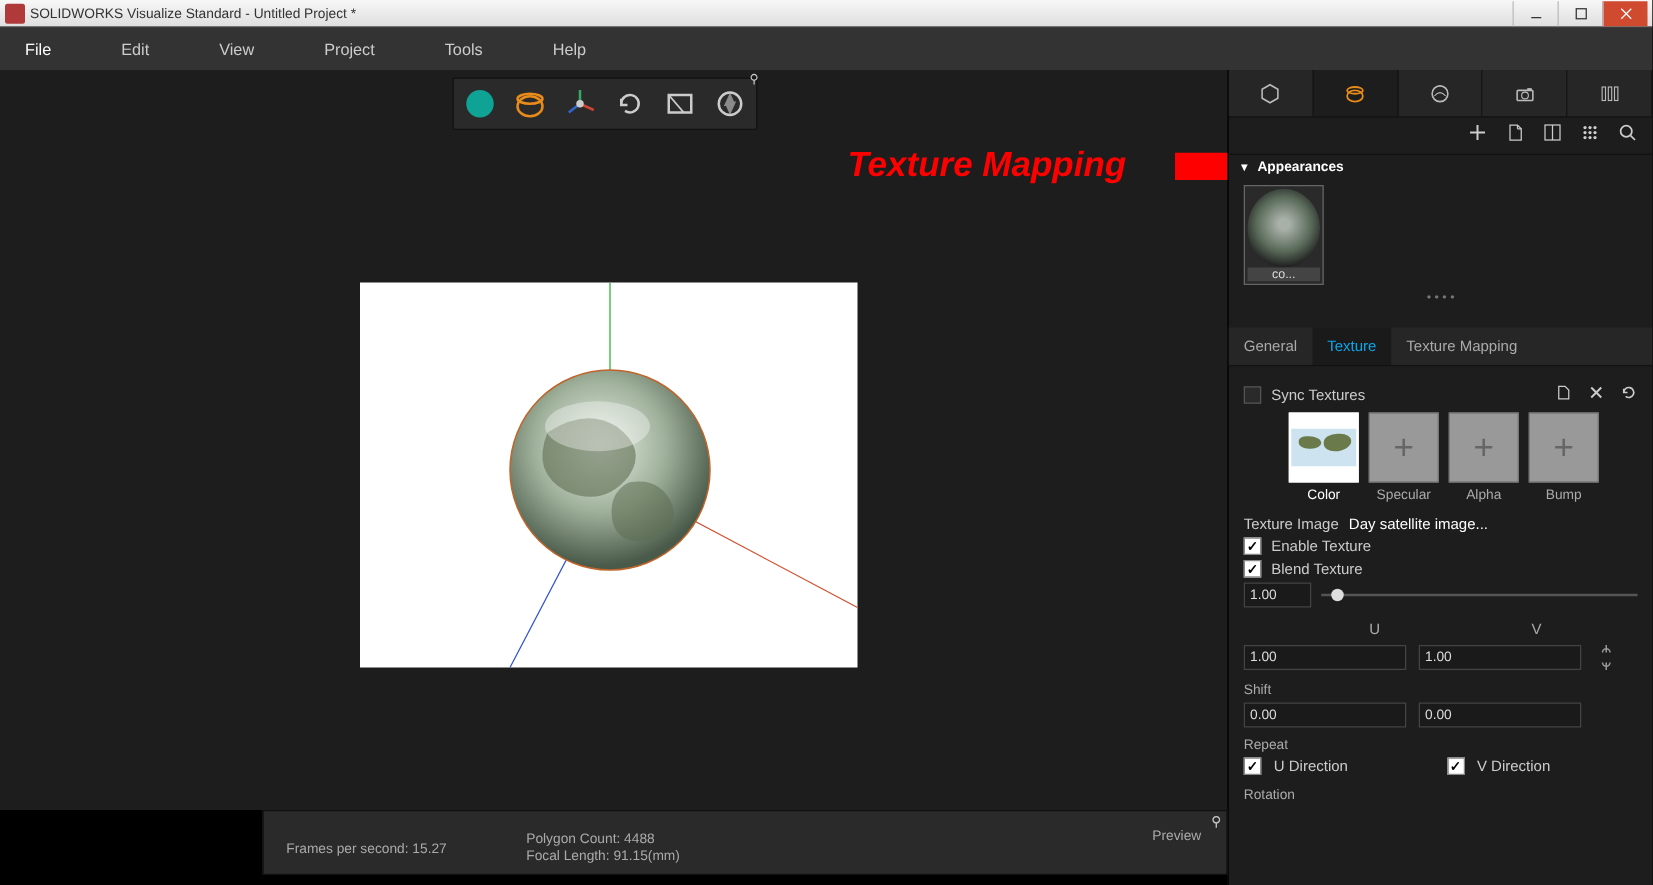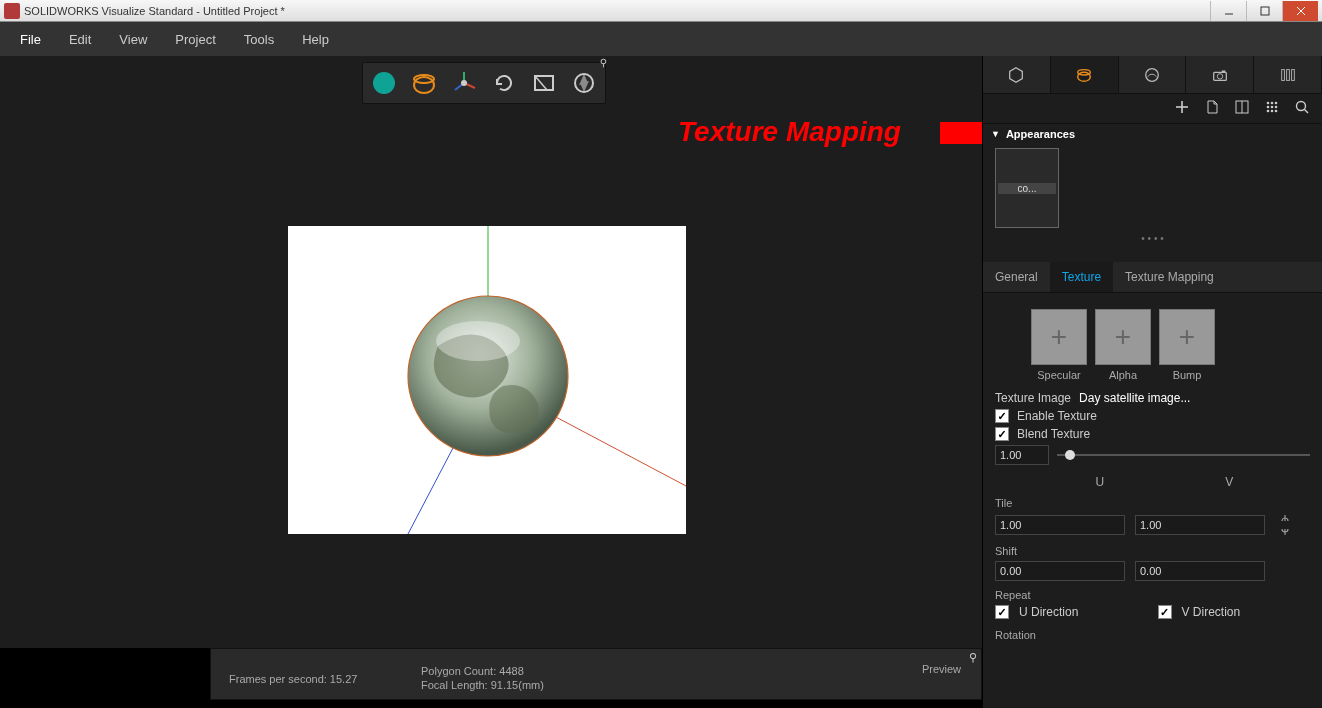--- a/index.html
+++ b/index.html
@@ -20,21 +20,21 @@
   *{box-sizing:border-box;font-family:"Segoe UI",Arial,sans-serif;}
   body{margin:0;background:#000;overflow:hidden;width:1322px;height:708px;position:relative;}
   
   .titlebar{height:22px;background:linear-gradient(#f7f7f7,#dfdfdf);display:flex;align-items:center;font-size:11px;color:#333;padding:0 4px;border-bottom:1px solid #888;}
   .titlebar .ico{width:16px;height:16px;margin-right:4px;display:inline-block;border-radius:2px;background:#b03a3a;}
   .titlebar .spacer{flex:1;}
   .winbtn{width:36px;height:20px;display:flex;align-items:center;justify-content:center;margin-left:0;border-left:1px solid #bbb;}
   .winbtn.close{background:#d04a2f;color:#fff;}
   .winbtn svg{width:10px;height:10px;}
   
-  .menubar{height:34px;background:var(--menu);display:flex;align-items:center;padding:16px 6px;}
+  .menubar{height:34px;background:var(--menu);display:flex;align-items:center;padding:16px 6px;gap:28px;}
   .menubar .mi{color:var(--text);font-size:13px;padding:8px 14px;cursor:default;}
   .menubar .mi.accent{color:#fff;}
   
   .toolbar{position:absolute;left:362px;top:62px;height:42px;background:var(--panel);border:1px solid #111;border-radius:2px;display:flex;align-items:center;padding:0 8px;gap:14px;}
   .tbicon{width:26px;height:26px;display:flex;align-items:center;justify-content:center;}
   .pin{position:absolute;right:-2px;top:-6px;font-size:10px;color:#ccc;}
   
   .viewport{position:absolute;left:0;top:56px;right:340px;bottom:60px;background:#1d1d1d;}
   .canvas{position:absolute;left:288px;top:170px;width:398px;height:308px;background:#fff;}
   .canvas svg{width:100%;height:100%;}
@@ -44,21 +44,21 @@
   
   .rpanel{position:absolute;right:0;top:56px;width:340px;bottom:0;background:#1d1d1d;border-left:1px solid #000;display:flex;flex-direction:column;}
   .rtoprow{height:38px;display:flex;border-bottom:1px solid #111;}
   .rtoprow .cell{flex:1;display:flex;align-items:center;justify-content:center;border-right:1px solid #111;background:#262626;}
   .rtoprow .cell.active{background:#1d1d1d;}
   .rtoprow svg{width:18px;height:18px;}
   .toolrow{height:30px;display:flex;align-items:center;justify-content:flex-end;gap:14px;padding:0 12px;border-bottom:1px solid #111;}
   .toolrow svg{width:16px;height:16px;}
   .secthead{display:flex;align-items:center;padding:4px 8px;font-size:11px;color:#fff;font-weight:600;}
   .secthead .tri{margin-right:6px;font-size:9px;}
-  .thumb{width:64px;height:80px;margin:4px 0 8px 12px;border:1px solid #666;background:#2a2a2a;display:flex;align-items:center;padding:2px;}
+  .thumb{width:64px;height:80px;margin:4px 0 8px 12px;border:1px solid #666;background:#2a2a2a;display:flex;flex-direction:column;padding:2px;}
   .thumb .pv{flex:1;width:100%;background:radial-gradient(circle at 50% 45%, #a8b0a8 10%, #5a6b5a 48%, #222 75%);border-radius:50%/50%;}
   .thumb .lbl{font-size:10px;color:#ddd;background:#444;width:100%;text-align:center;}
   .drag{height:6px;text-align:center;color:#777;font-size:10px;line-height:6px;}
   
   .subtabs{display:flex;background:#262626;border-bottom:1px solid #111;position:relative;margin-top:20px;}
   .subtabs .st{padding:8px 12px;font-size:12px;color:var(--text-dim);cursor:default;}
   .subtabs .st.active{background:var(--tab-active);color:#0ea5e9;}
   .scroll{flex:1;overflow:auto;padding:10px 12px;font-size:12px;color:var(--text);}
   .row{display:flex;align-items:center;margin:4px 0;gap:8px;}
   .chk{width:14px;height:14px;background:#fff;border:1px solid #888;display:inline-flex;align-items:center;justify-content:center;}
@@ -276,22 +276,45 @@
 
   <div class="drag">• • • •</div>
 
   <div class="subtabs">
     <div class="st">General</div>
     <div class="st active">Texture</div>
     <div class="st">Texture Mapping</div>
   </div>
 
   <div class="scroll">
+    <div class="row">
+      <span class="chk off"></span>
+      <span>Sync Textures</span>
+      <span class="iconsright">
+        <span><svg viewBox="0 0 14 14">
+              <path d="M3 2h5l3 3v7H3z" fill="none" stroke="#ccc"></path>
+            </svg></span>
+        <span><svg viewBox="0 0 14 14">
+              <line x1="3" y1="3" x2="11" y2="11" stroke="#ccc" stroke-width="1.5"></line>
+              <line x1="11" y1="3" x2="3" y2="11" stroke="#ccc" stroke-width="1.5"></line>
+            </svg></span>
+        <span><svg viewBox="0 0 14 14">
+              <path d="M3 7a4 4 0 1 1 1.5 3.1" fill="none" stroke="#ccc" stroke-width="1.3"></path>
+              <path d="M3 4v3h3" fill="none" stroke="#ccc" stroke-width="1.3"></path>
+            </svg></span>
+      </span>
+    </div>
 
     <div class="texslots">
+      <div class="texslot sel">
+        <div class="box">
+            <div class="mini-map"></div>
+          </div>
+        <div class="lbl">Color</div>
+      </div>
       <div class="texslot">
         <div class="box">
             <span class="plus">+</span>
           </div>
         <div class="lbl">Specular</div>
       </div>
       <div class="texslot">
         <div class="box">
             <span class="plus">+</span>
           </div>
@@ -327,21 +350,20 @@
         </div>
     </div>
 
     <div class="uvhead">
       <div style="flex:0 0 40px;"></div>
       <div>U</div>
       <div>V</div>
       <div style="flex:0 0 16px;"></div>
     </div>
 
-    <div class="sectlbl">Tile</div>
     <div class="uvrow">
       <input class="numin wide" value="1.00" style="">
       <input class="numin wide" value="1.00" style="">
       <svg class="link-ico" viewBox="0 0 12 24">
           <path d="M6 2v6M6 16v6M3 8a3 3 0 0 1 6 0M3 16a3 3 0 0 0 6 0" fill="none" stroke="#999" stroke-width="1.2"></path>
         </svg>
     </div>
 
     <div class="sectlbl">Shift</div>
     <div class="uvrow">

